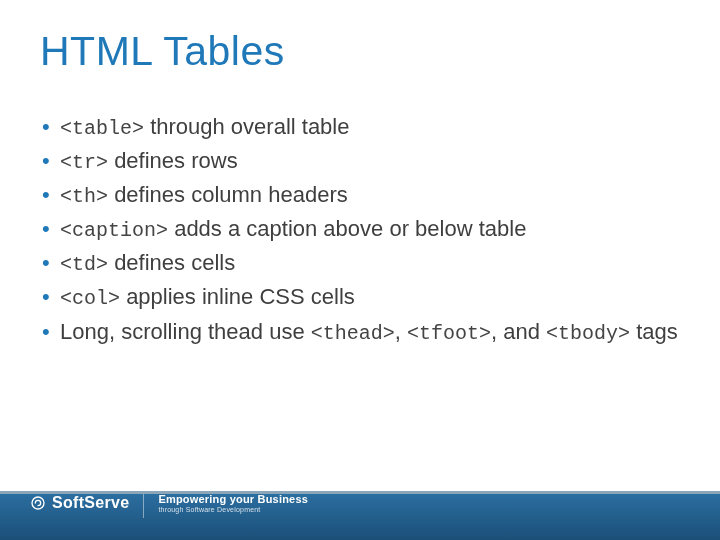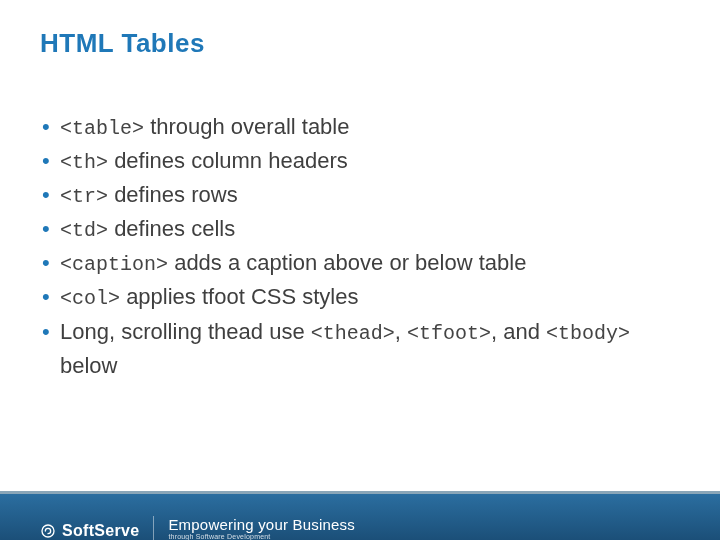--- a/index.html
+++ b/index.html
@@ -8,22 +8,22 @@
     position: relative;
     width: 720px;
     height: 540px;
     background: #ffffff;
     overflow: hidden;
   }
   .title {
     position: absolute;
     left: 40px;
     top: 28px;
-    font-size: 26px;
-    font-weight: 700;
+    font-size: 41px;
+    font-weight: 400;
     color: #1f78b8;
     letter-spacing: 0.5px;
   }
   .content {
     position: absolute;
     left: 42px;
     top: 110px;
     right: 40px;
     color: #3a3a3a;
   }
@@ -54,22 +54,22 @@
     color: #444;
   }
   .footer {
     position: absolute;
     left: 0;
     right: 0;
     bottom: 0;
     height: 46px;
     background: linear-gradient(to bottom, #2b6ea0 0%, #1b4f78 100%);
     display: flex;
-    align-items: flex-end;
-    padding-left: 40px;
+    align-items: flex-start;
+    padding-left: 30px;
   }
   .footer-rule {
     position: absolute;
     left: 0; right: 0;
     bottom: 46px;
     height: 3px;
     background: #8aa6b8;
   }
   .logo-wrap {
     display: flex;
@@ -93,22 +93,22 @@
     background: rgba(255,255,255,0.45);
     margin: 0 14px;
   }
   .tagline {
     display: flex;
     flex-direction: column;
     line-height: 1.05;
   }
   .tagline-main {
     color: #fff;
-    font-size: 15px;
-    font-weight: 400;
+    font-size: 11px;
+    font-weight: 700;
     letter-spacing: 0.2px;
   }
   .tagline-sub {
     color: rgba(255,255,255,0.8);
     font-size: 7px;
     letter-spacing: 0.2px;
   }
 </style>
 </head>
 <body>
@@ -116,36 +116,36 @@
 <div class="slide">
 
   <h1 class="title">HTML Tables</h1>
 
   <div class="content">
     <ul class="bullets">
       <li>
         <span class="code">&lt;table&gt;</span><span> through overall table</span>
       </li>
       <li>
+        <span class="code">&lt;tr&gt;</span><span> defines rows</span>
+      </li>
+      <li>
         <span class="code">&lt;th&gt;</span><span> defines column headers</span>
       </li>
       <li>
-        <span class="code">&lt;tr&gt;</span><span> defines rows</span>
+        <span class="code">&lt;caption&gt;</span><span> adds a caption above or below table</span>
       </li>
       <li>
         <span class="code">&lt;td&gt;</span><span> defines cells</span>
       </li>
       <li>
-        <span class="code">&lt;caption&gt;</span><span> adds a caption above or below table</span>
+        <span class="code">&lt;col&gt;</span><span> applies inline CSS cells</span>
       </li>
       <li>
-        <span class="code">&lt;col&gt;</span><span> applies tfoot CSS styles</span>
-      </li>
-      <li>
-        <span>Long, scrolling thead use </span><span class="code">&lt;thead&gt;</span><span>, </span><span class="code">&lt;tfoot&gt;</span><span>, and </span><span class="code">&lt;tbody&gt;</span><span> below</span>
+        <span>Long, scrolling thead use </span><span class="code">&lt;thead&gt;</span><span>, </span><span class="code">&lt;tfoot&gt;</span><span>, and </span><span class="code">&lt;tbody&gt;</span><span> tags</span>
       </li>
     </ul>
   </div>
 
   <div class="footer-rule"></div>
   <div class="footer">
     <div class="logo-wrap">
       <span class="logo-mark">
         <svg viewBox="0 0 24 24" width="16" height="16">
           <circle cx="12" cy="12" r="9" fill="none" stroke="#fff" stroke-width="2"></circle>

